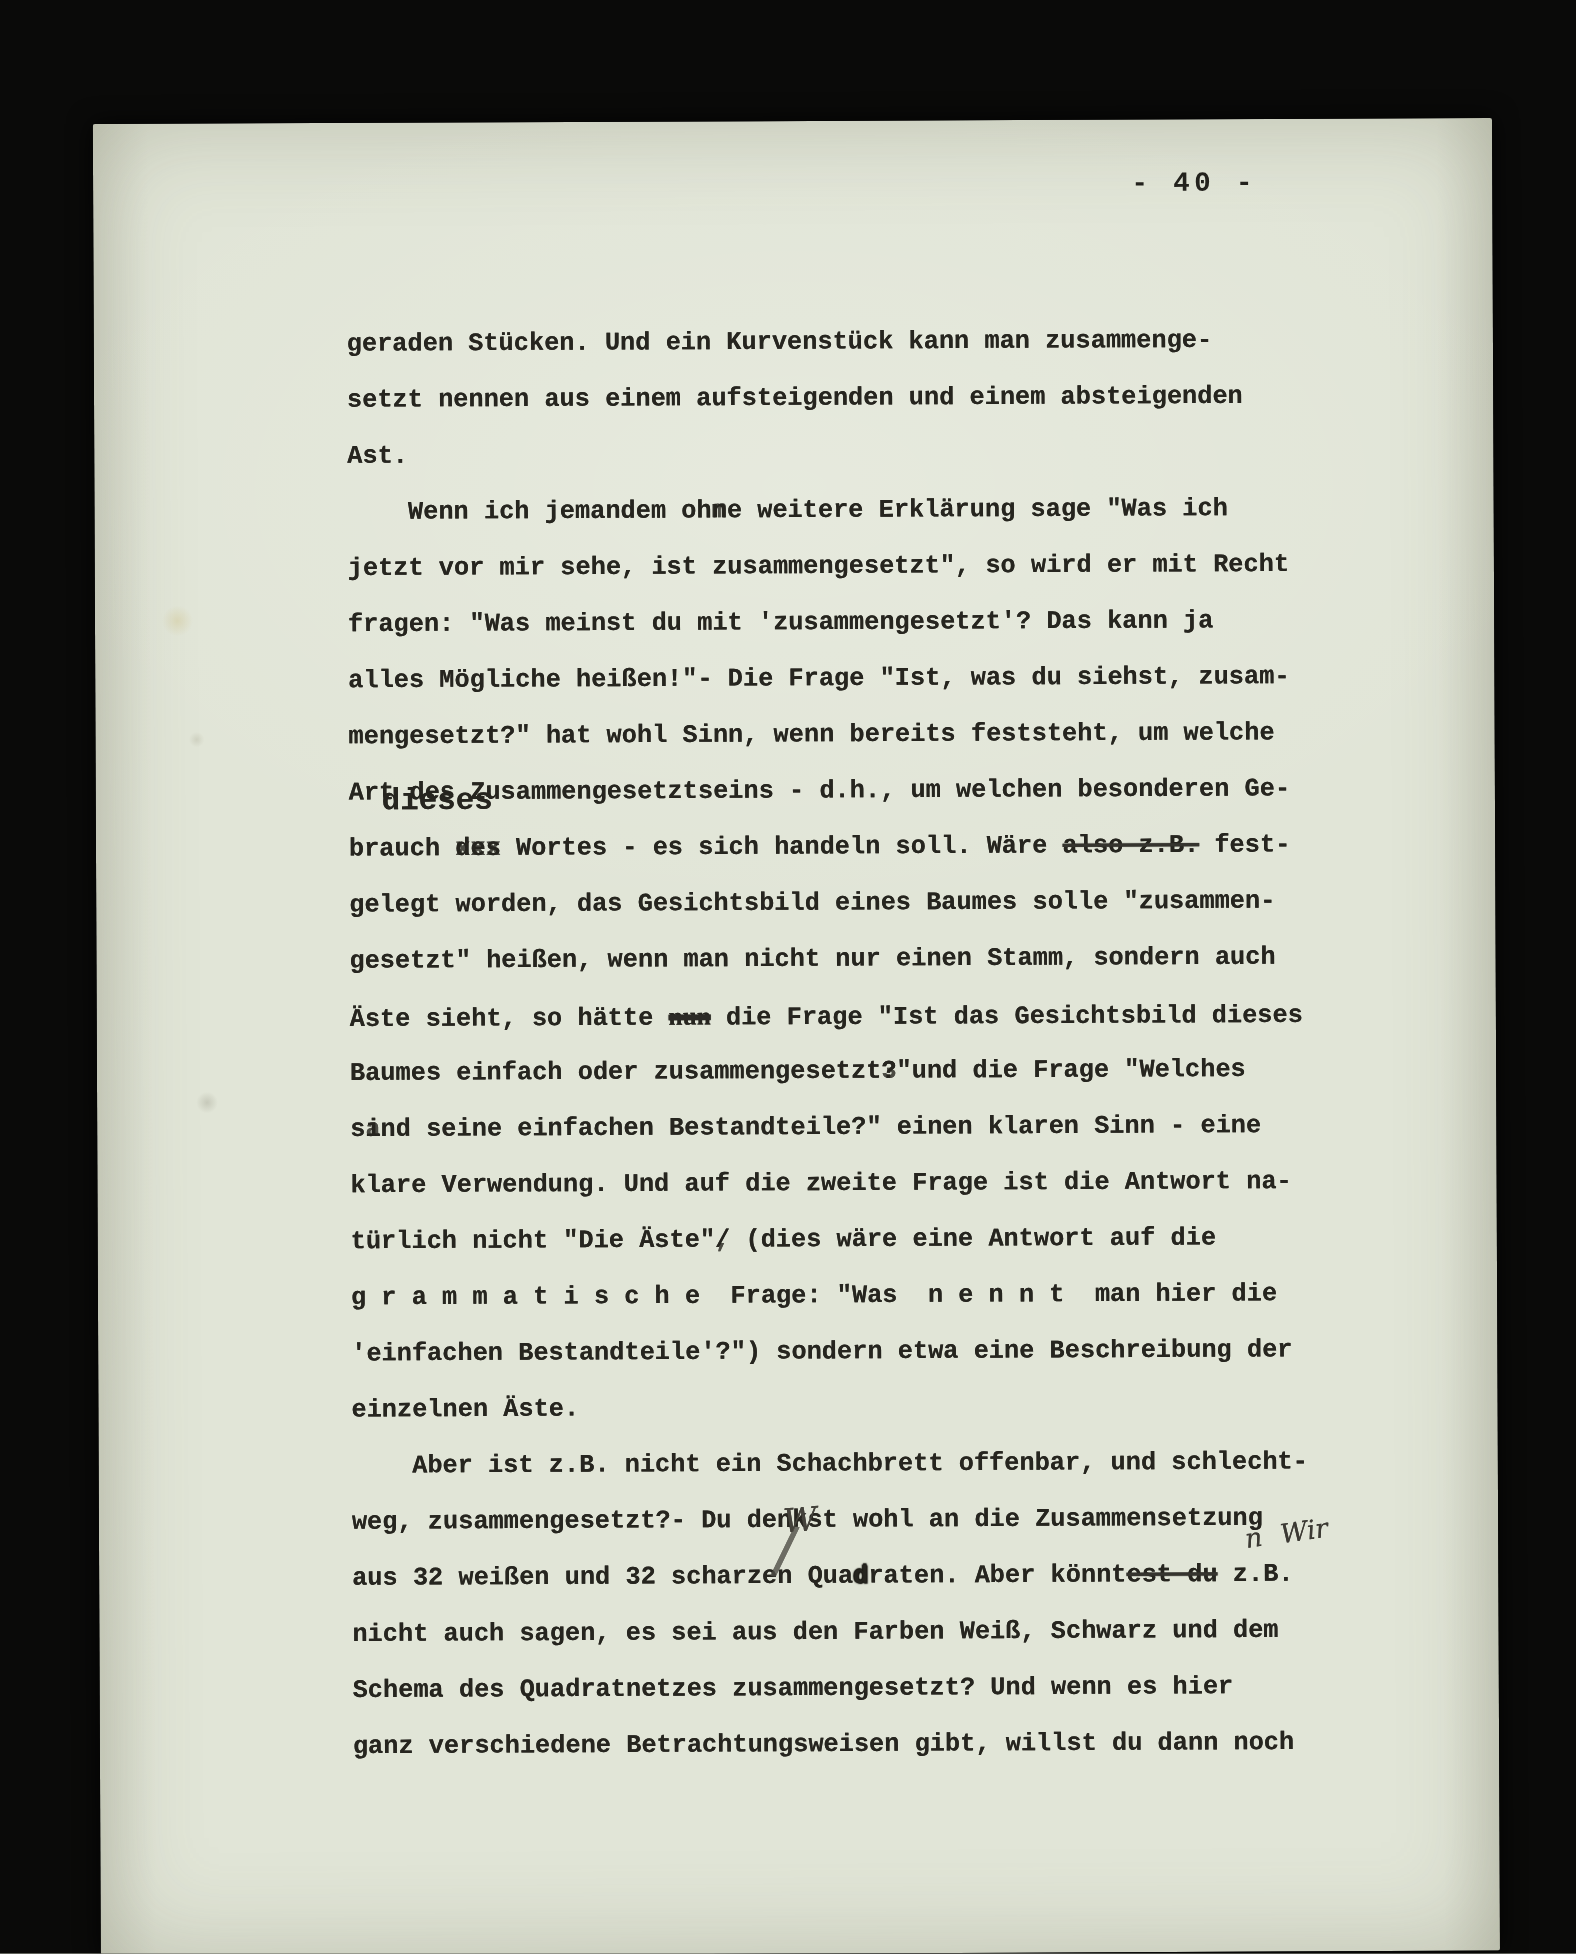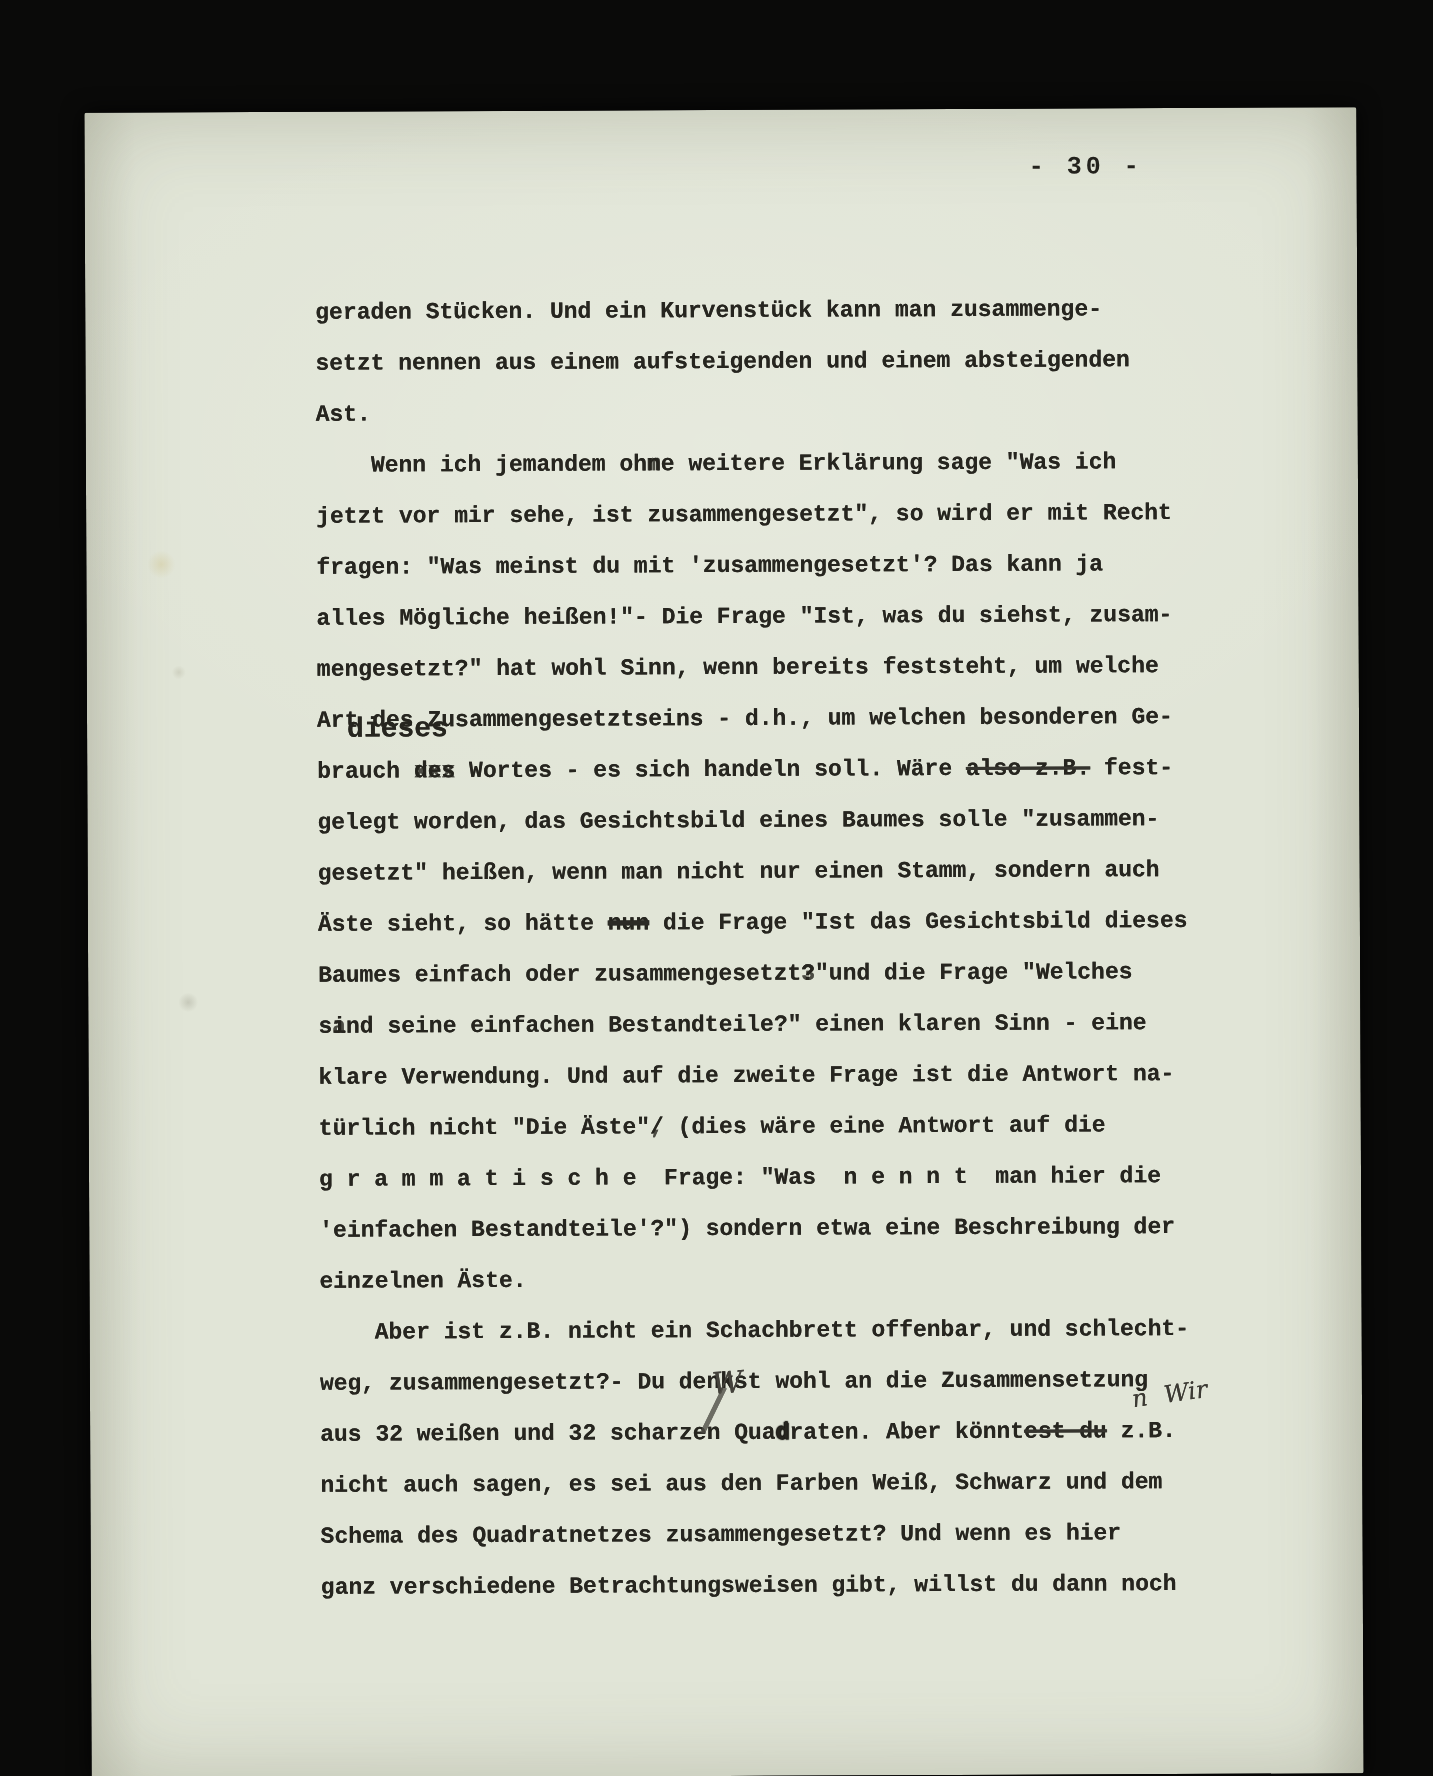--- a/index.html
+++ b/index.html
@@ -47,20 +47,21 @@
   .line.indent{padding-left:55px;}
   .strike{
     text-decoration:line-through;
     text-decoration-thickness:2.5px;
     text-decoration-color:#35342e;
   }
   .strike-heavy{
     text-decoration:line-through;
     text-decoration-thickness:5px;
     text-decoration-color:#2c2b26;
+    font-family:Liberation Serif, serif;
   }
   .overtype{position:relative;display:inline-block;}
   .overtype .over{position:absolute;left:0;top:0;opacity:.8;}
   .blot{
     text-shadow:0 0 2px #1b1a15, 1px 1px 1px #1b1a15, -1px 0 1px #1b1a15, 0 -1px 1px #1b1a15;
   }
   .ann{position:absolute;white-space:pre;line-height:1;}
   .ann.typed-insert{
     font-family:"Liberation Mono",monospace;
     font-size:28px;font-weight:700;color:#26251f;
@@ -81,15 +82,15 @@
     font-family:"DejaVu Sans",sans-serif;
     font-size:58px;font-weight:400;
     color:#504f47;opacity:.8;
     transform:rotate(9deg);
   }
 </style>
 </head>
 <body>
 
 <div class="paper">
-  <div class="pagenum">- 30 -</div>
+  <div class="pagenum">- 40 -</div>
   <div class="text"><div class="line"><span>geraden Stücken. Und ein Kurvenstück kann man zusammenge-</span></div><div class="line"><span>setzt nennen aus einem aufsteigenden und einem absteigenden</span></div><div class="line"><span>Ast.</span></div><div class="line indent"><span>Wenn ich jemandem oh</span><span class="overtype"><span>n</span><span class="over">m</span></span><span>e weitere Erklärung sage "Was ich</span></div><div class="line"><span>jetzt vor mir sehe, ist zusammengesetzt", so wird er mit Recht</span></div><div class="line"><span>fragen: "Was meinst du mit 'zusammengesetzt'? Das kann ja</span></div><div class="line"><span>alles Mögliche heißen!"- Die Frage "Ist, was du siehst, zusam-</span></div><div class="line"><span>mengesetzt?" hat wohl Sinn, wenn bereits feststeht, um welche</span></div><div class="line"><span>Art des Zusammengesetztseins - d.h., um welchen besonderen Ge-</span></div><div class="line"><span>brauch </span><span class="overtype"><span>des</span><span class="over">xxx</span></span><span> Wortes - es sich handeln soll. Wäre </span><span class="strike">also z.B.</span><span> fest-</span><span class="ann typed-insert" style="left: 30px; top: -31px;">dieses</span></div><div class="line"><span>gelegt worden, das Gesichtsbild eines Baumes solle "zusammen-</span></div><div class="line"><span>gesetzt" heißen, wenn man nicht nur einen Stamm, sondern auch</span></div><div class="line"><span>Äste sieht, so hätte </span><span class="strike-heavy">nun</span><span> die Frage "Ist das Gesichtsbild dieses</span></div><div class="line"><span>Baumes einfach oder zusammengesetzt</span><span class="overtype"><span>?</span><span class="over">3</span></span><span>"und die Frage "Welches</span></div><div class="line"><span>s</span><span class="overtype"><span>i</span><span class="over">a</span></span><span>nd seine einfachen Bestandteile?" einen klaren Sinn - eine</span></div><div class="line"><span>klare Verwendung. Und auf die zweite Frage ist die Antwort na-</span></div><div class="line"><span>türlich nicht "Die Äste"</span><span class="overtype"><span>/</span><span class="over">,</span></span><span> (dies wäre eine Antwort auf die</span></div><div class="line"><span>g r a m m a t i s c h e  Frage: "Was  n e n n t  man hier die</span></div><div class="line"><span>'einfachen Bestandteile'?") sondern etwa eine Beschreibung der</span></div><div class="line"><span>einzelnen Äste.</span></div><div class="line indent"><span>Aber ist z.B. nicht ein Schachbrett offenbar, und schlecht-</span></div><div class="line"><span>weg, zusammengesetzt?- Du denkst wohl an die Zusammensetzung</span></div><div class="line"><span>aus 32 weißen und 32 scharzen Qua</span><span class="blot">d</span><span>raten. Aber könnt</span><span class="strike">est du</span><span> z.B.</span><span class="ann hw-large" style="left: 392px; top: -40px;">W</span><span class="ann hw-caret" style="left: 384px; top: -28px;">/</span><span class="ann hw" style="left: 812px; top: -20px;">n</span><span class="ann hw" style="left: 844px; top: -26px;">Wir</span></div><div class="line"><span>nicht auch sagen, es sei aus den Farben Weiß, Schwarz und dem</span></div><div class="line"><span>Schema des Quadratnetzes zusammengesetzt? Und wenn es hier</span></div><div class="line"><span>ganz verschiedene Betrachtungsweisen gibt, willst du dann noch</span></div></div>
 </div>
 
 </body></html>

